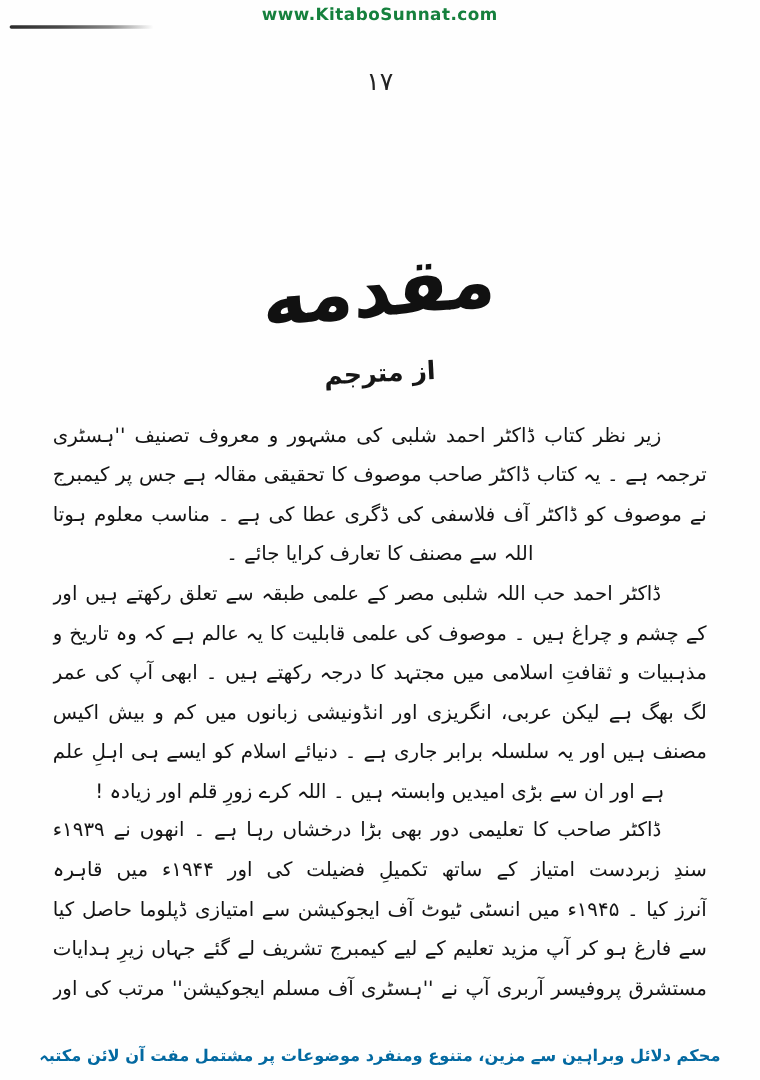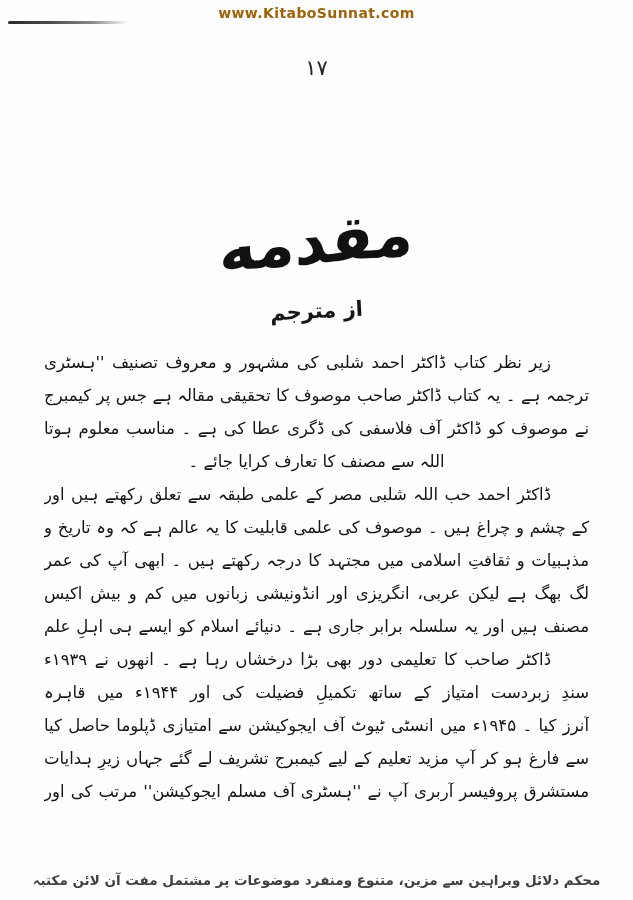--- a/index.html
+++ b/index.html
@@ -77,21 +77,21 @@
     text-align:center;
     direction:rtl;
     font-size:13.5px; font-weight:bold;
   }
 </style>
 </head>
 <body>
 
 <div class="page">
 
-  <div class="header-url" style="color: #a16207;">www.KitaboSunnat.com</div>
+  <div class="header-url" style="color: #15803d;">www.KitaboSunnat.com</div>
 
   <div class="rule-artifact"></div>
 
   <div class="page-number">۱۷</div>
 
   <div class="title-wrap">
     <span class="title-text">مقدمه</span>
   </div>
 
   <div class="subtitle-wrap">
@@ -101,22 +101,23 @@
   <div class="body-text" id="body-text">
       <div class="line first">زیر نظر کتاب ڈاکٹر احمد شلبی کی مشہور و معروف تصنیف ''ہسٹری آف مسلم ایجوکیشن'' کا</div>
       <div class="line full">ترجمہ ہے ۔ یہ کتاب ڈاکٹر صاحب موصوف کا تحقیقی مقالہ ہے جس پر کیمبرج یونیورسٹی</div>
       <div class="line full">نے موصوف کو ڈاکٹر آف فلاسفی کی ڈگری عطا کی ہے ۔ مناسب معلوم ہوتا ہے کہ قارئین</div>
       <div class="line center">اللہ سے مصنف کا تعارف کرایا جائے ۔</div>
       <div class="line first">ڈاکٹر احمد حب اللہ شلبی مصر کے علمی طبقہ سے تعلق رکھتے ہیں اور ایک اعلیٰ خاندان</div>
       <div class="line full">کے چشم و چراغ ہیں ۔ موصوف کی علمی قابلیت کا یہ عالم ہے کہ وہ تاریخ و تمدن اور</div>
       <div class="line full">مذہبیات و ثقافتِ اسلامی میں مجتہد کا درجہ رکھتے ہیں ۔ ابھی آپ کی عمر پچاس سال کے</div>
       <div class="line full">لگ بھگ ہے لیکن عربی، انگریزی اور انڈونیشی زبانوں میں کم و بیش اکیس بائیس کتابوں کے</div>
       <div class="line full">مصنف ہیں اور یہ سلسلہ برابر جاری ہے ۔ دنیائے اسلام کو ایسے ہی اہلِ علم کی ضرورت</div>
+      <div class="line center">ہے اور ان سے بڑی امیدیں وابستہ ہیں ۔ اللہ کرے زورِ قلم اور زیادہ !</div>
       <div class="line first">ڈاکٹر صاحب کا تعلیمی دور بھی بڑا درخشاں رہا ہے ۔ انھوں نے ۱۹۳۹ء میں</div>
       <div class="line full">سندِ زبردست امتیاز کے ساتھ تکمیلِ فضیلت کی اور ۱۹۴۴ء میں قاہرہ یونیورسٹی سے بی۔اے</div>
       <div class="line full">آنرز کیا ۔ ۱۹۴۵ء میں انسٹی ٹیوٹ آف ایجوکیشن سے امتیازی ڈپلوما حاصل کیا ۔ یہاں</div>
       <div class="line full">سے فارغ ہو کر آپ مزید تعلیم کے لیے کیمبرج تشریف لے گئے جہاں زیرِ ہدایات مشہور عالم</div>
       <div class="line full">مستشرق پروفیسر آربری آپ نے ''ہسٹری آف مسلم ایجوکیشن'' مرتب کی اور ۱۹۵۱ء میں</div>
     </div>
 
-  <div class="footer-note" style="color: #404040;">محکم دلائل وبراہین سے مزین، متنوع ومنفرد موضوعات پر مشتمل مفت آن لائن مکتبہ</div>
+  <div class="footer-note" style="color: #0369a1;">محکم دلائل وبراہین سے مزین، متنوع ومنفرد موضوعات پر مشتمل مفت آن لائن مکتبہ</div>
 
 </div>
 
 </body></html>

